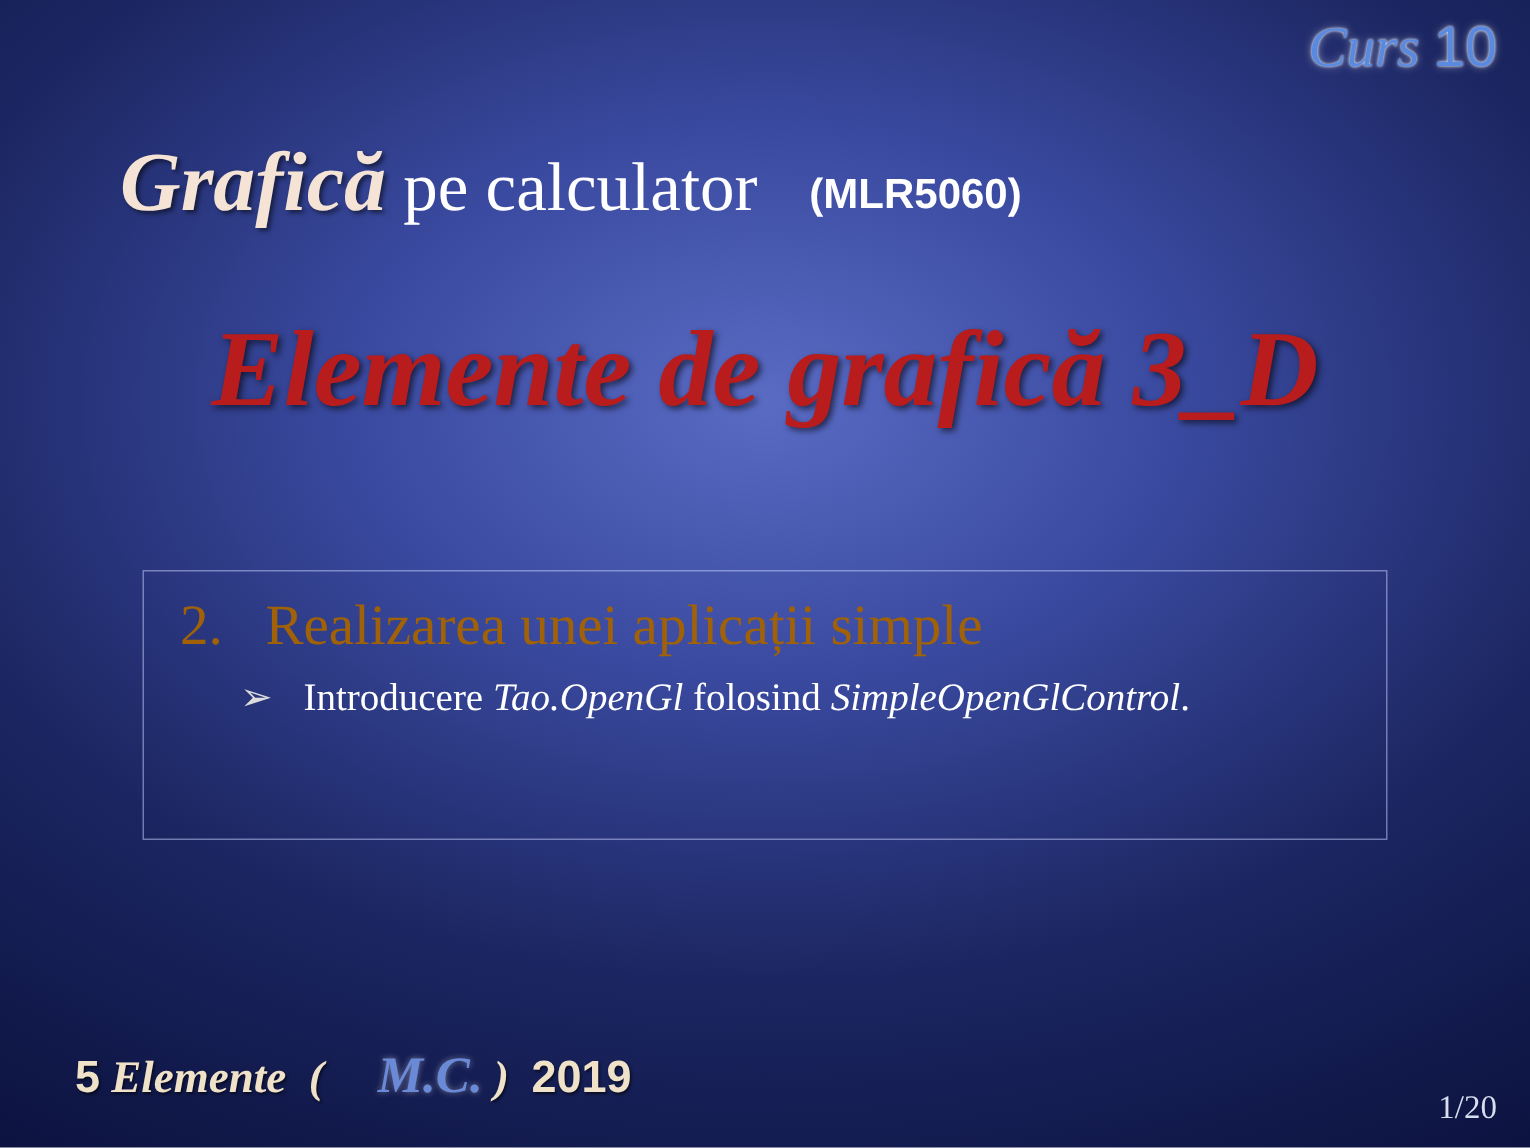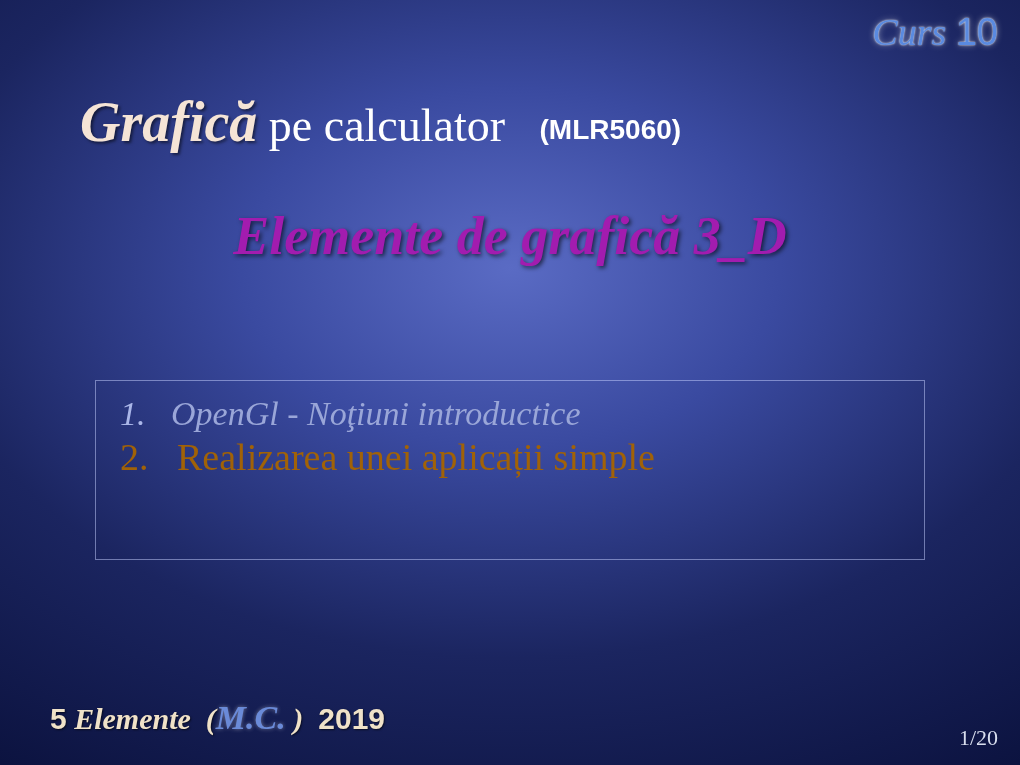--- a/index.html
+++ b/index.html
@@ -49,25 +49,25 @@
     font-weight: bold;
     font-family: 'Trebuchet MS', Arial, sans-serif;
     vertical-align: middle;
   }
 
   .main-title {
     position: absolute;
     top: 205px;
     width: 100%;
     text-align: center;
-    font-size: 54px;
+    font-size: 72px;
     font-style: italic;
     font-weight: bold;
     font-family: 'Palatino Linotype', Georgia, serif;
-    color: #a21caf;
+    color: #b91c1c;
     text-shadow: 2px 2px 4px rgba(0,0,0,0.6);
   }
 
   .content-box {
     position: absolute;
     top: 380px;
     left: 95px;
     width: 830px;
     height: 180px;
     border: 1px solid rgba(200,210,255,0.5);
@@ -109,20 +109,21 @@
     color: #f0e2c8;
     text-shadow: 1px 1px 2px rgba(0,0,0,0.6);
   }
   .footer-date .d5 { font-family: 'Trebuchet MS', sans-serif; font-style: normal; }
   .footer-date .paren { color: #f0e2c8; }
   .footer-date .mc {
     color: #6a8ad8;
     font-family: 'Brush Script MT', cursive;
     font-size: 34px;
     text-shadow: 0 0 4px rgba(255,255,255,0.4);
+    margin-left: 36px;
   }
   .footer-date .year { font-family: Liberation Sans, sans-serif; font-style: normal; }
 
   .page-num {
     position: absolute;
     bottom: 14px;
     right: 22px;
     font-size: 22px;
     color: #d8deee;
     font-family: 'Palatino Linotype', Georgia, serif;
@@ -139,27 +140,27 @@
 <div class="subtitle">
   <span class="strong">Grafică</span>
   <span class="light">pe calculator</span>
   &nbsp;
   <span class="code">(MLR5060)</span>
 </div>
 
 <div class="main-title">Elemente de grafică 3_D</div>
 
 <div class="content-box">
-  <div class="line1">
-    <span>1.</span>&nbsp;&nbsp;
-    <span class="greyed">OpenGl - Noţiuni introductice</span>
-  </div>
   <div class="line2">
     <span>2.</span>&nbsp;&nbsp;
     <span>Realizarea unei aplicații simple</span>
+  </div>
+  <div class="line3">
+    <span class="arrow">➢</span>
+    <span>Introducere </span><span class="ital">Tao.OpenGl</span><span> folosind </span><span class="ital">SimpleOpenGlControl</span><span>.</span>
   </div>
 </div>
 
 <div class="footer-date">
   <span class="d5">5</span>
   <span>Elemente</span>
   &nbsp;<span class="paren">(</span><span class="mc">M.C.</span> <span class="paren">)</span>&nbsp;
   <span class="year">2019</span>
 </div>
 

